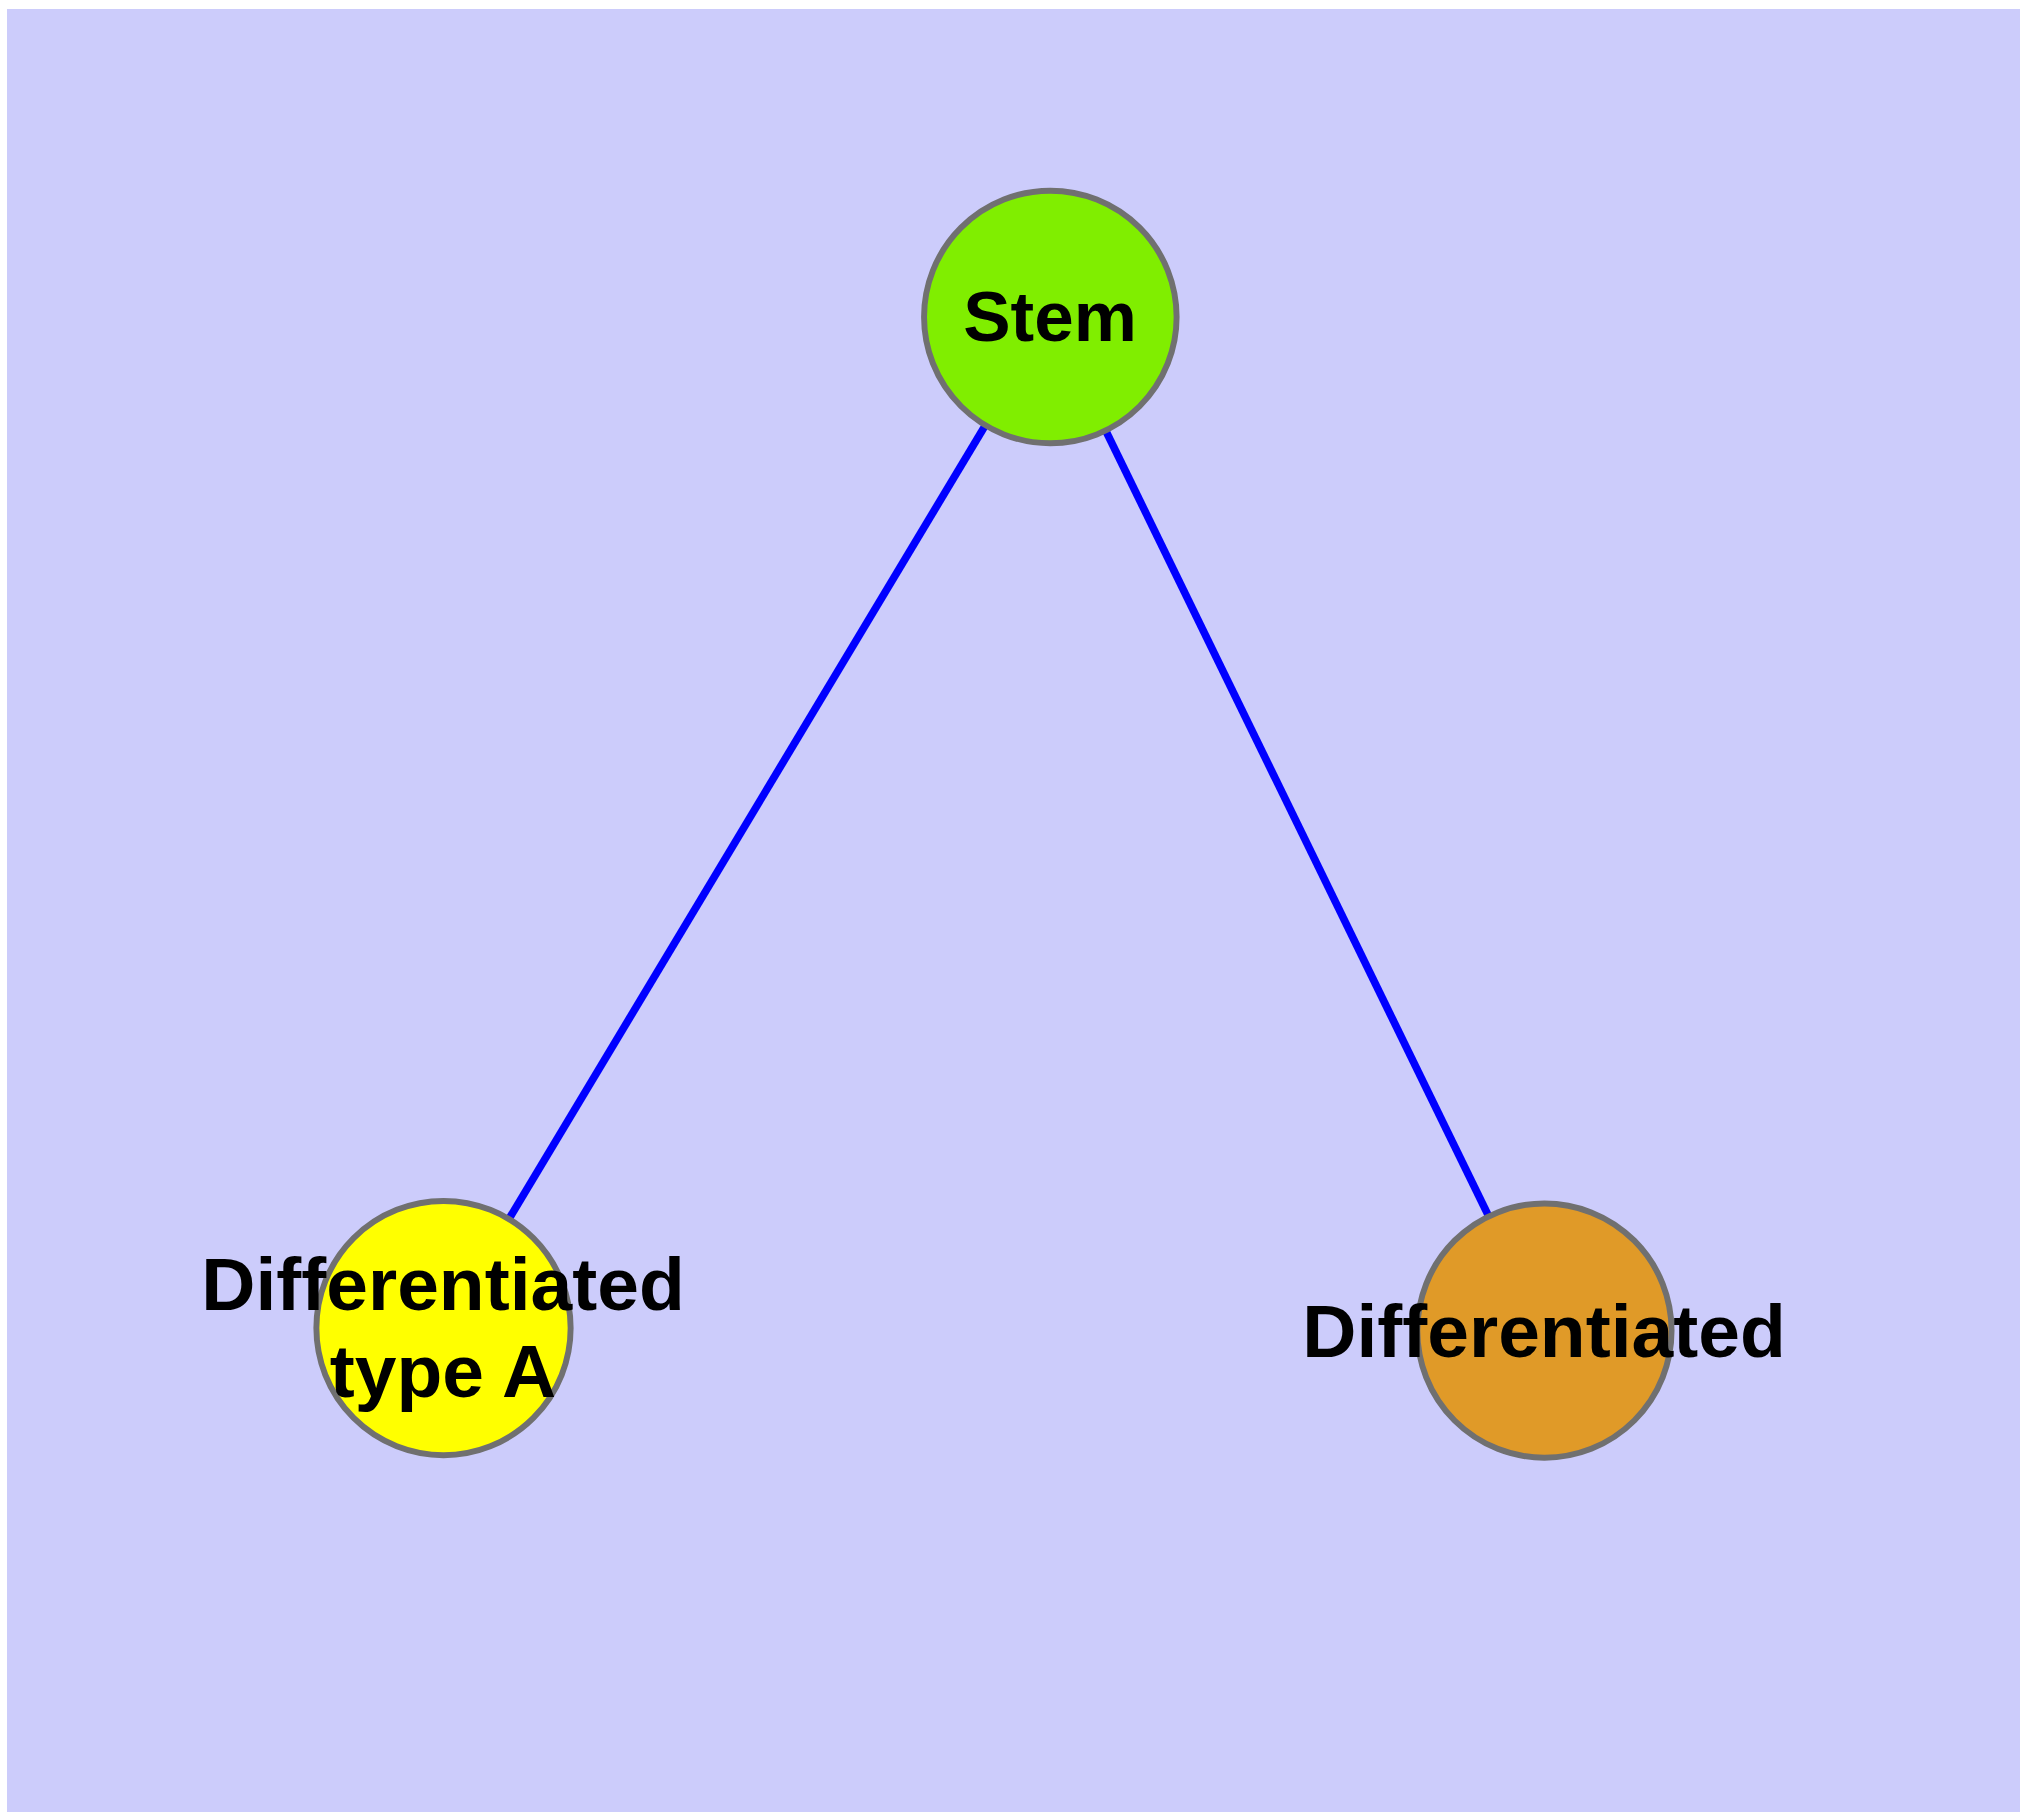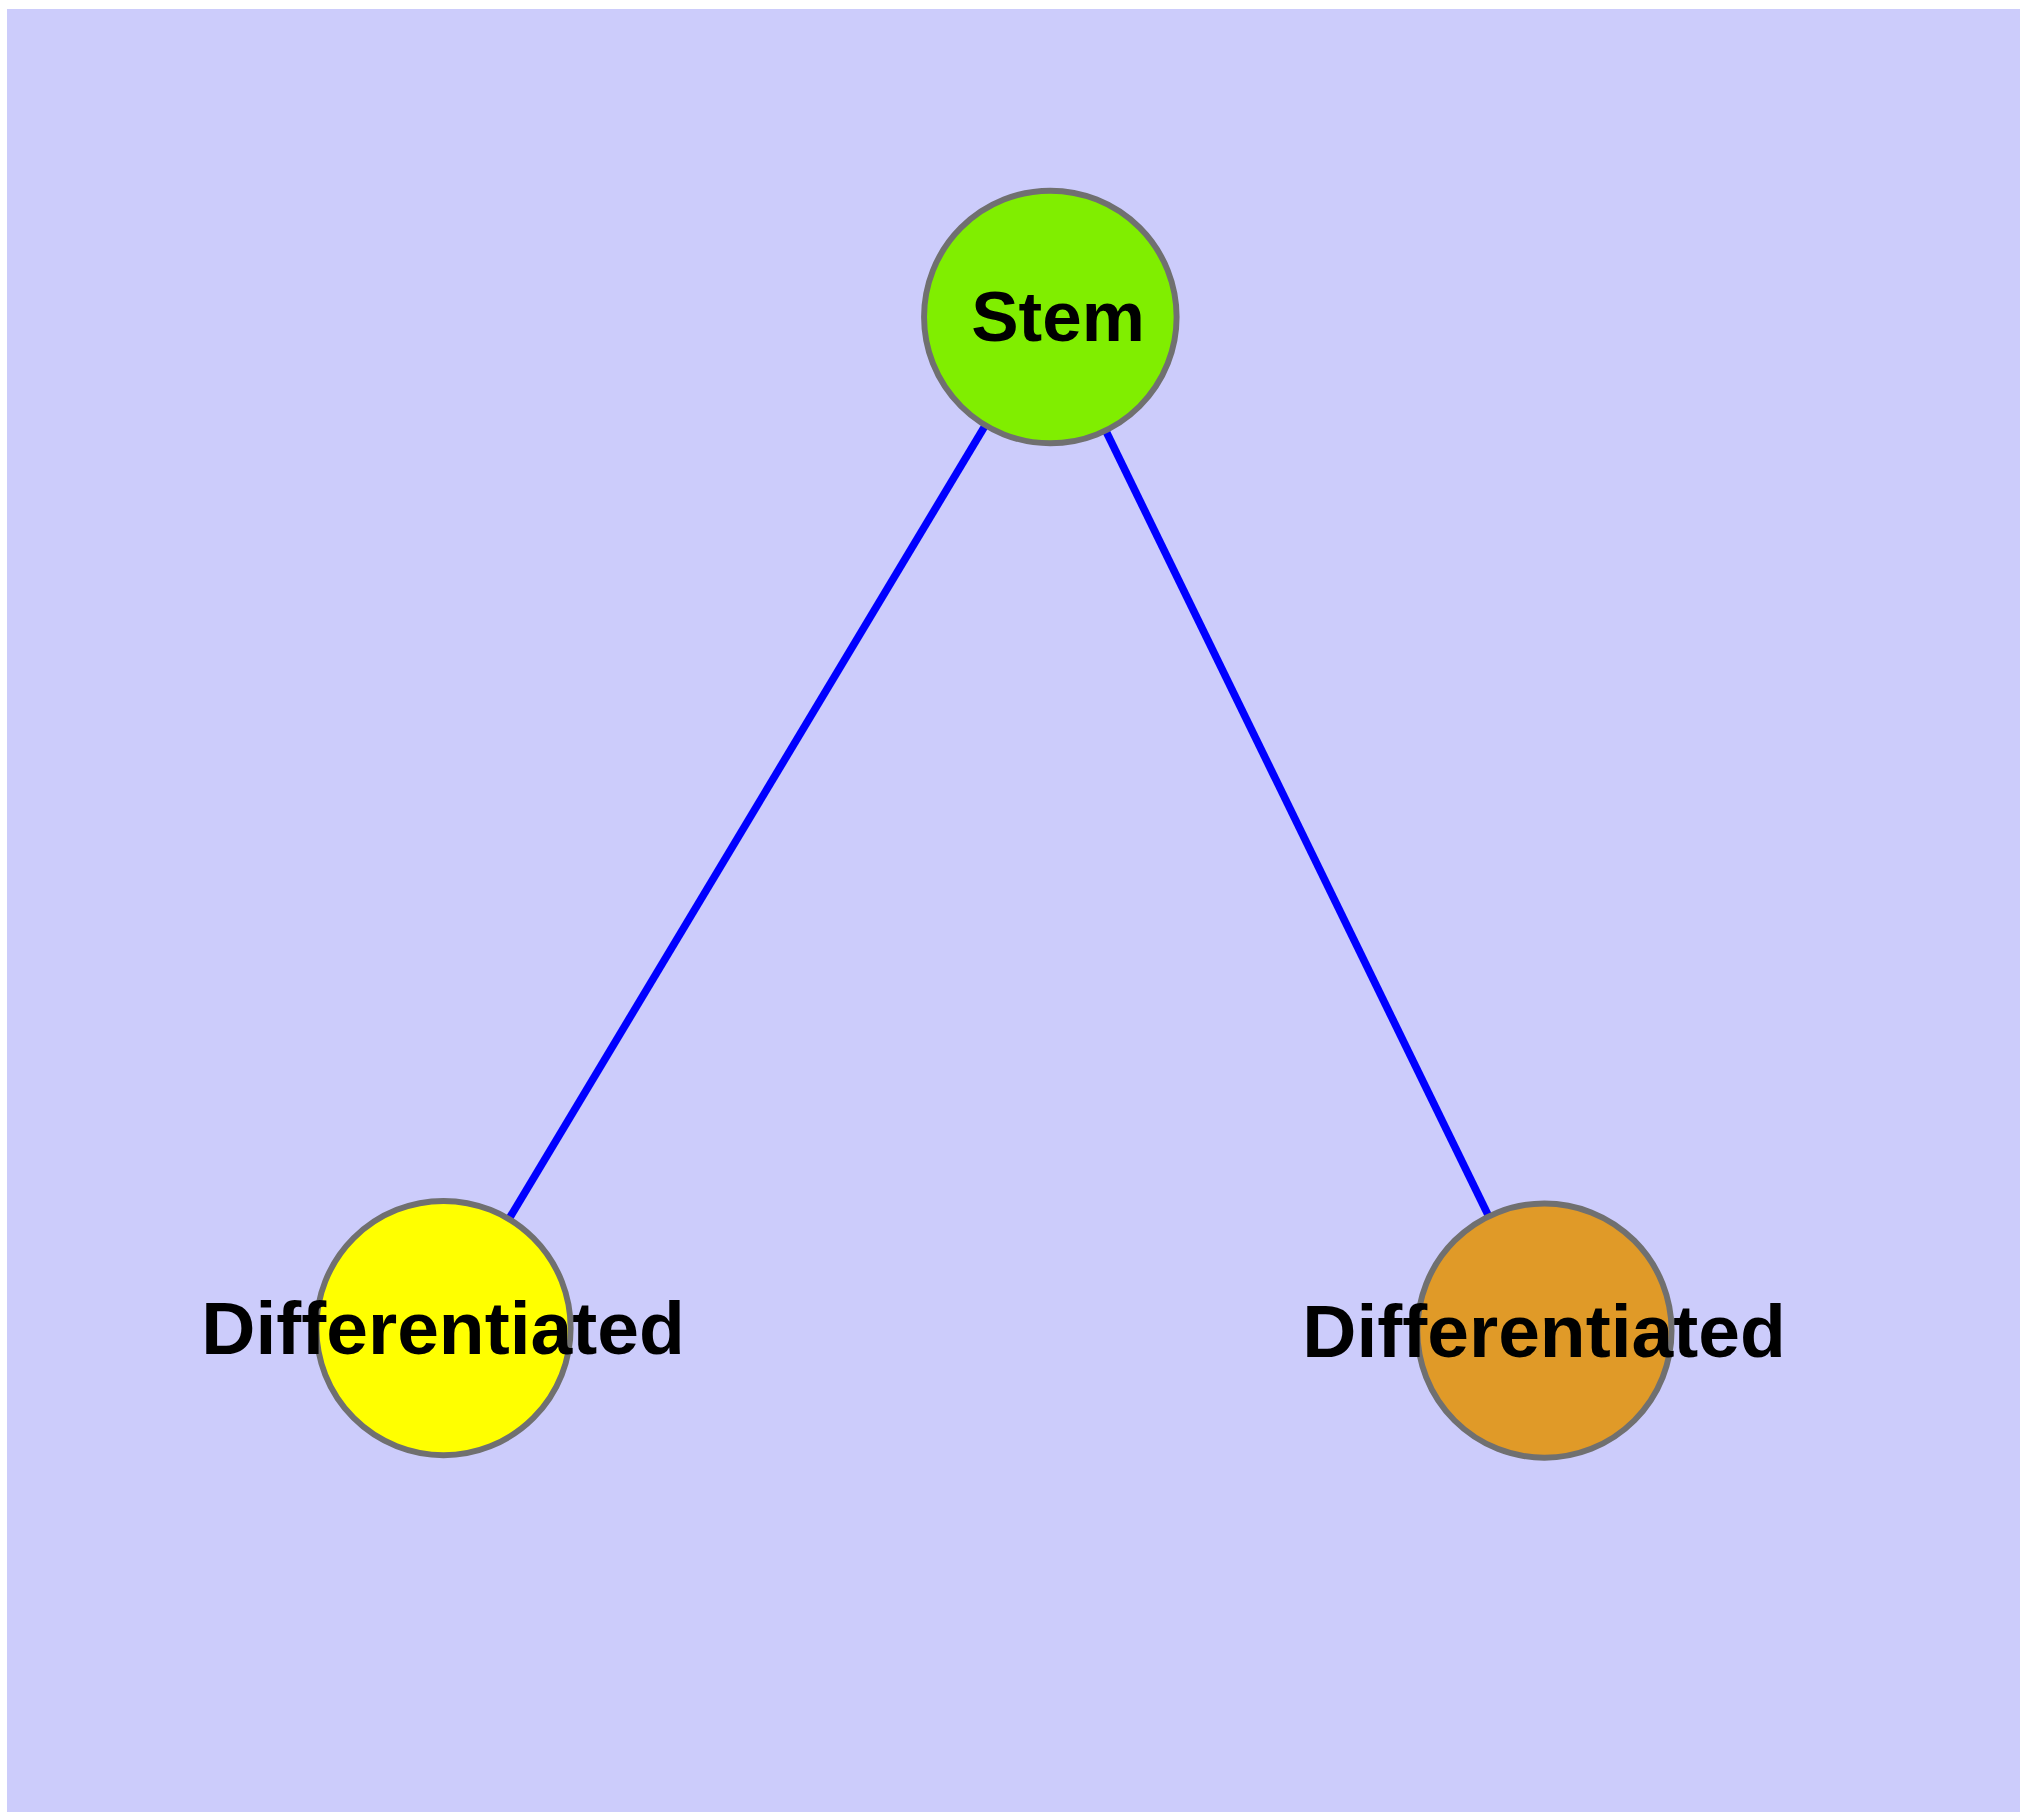--- a/index.html
+++ b/index.html
@@ -58,25 +58,26 @@
         <line x1="1239" y1="374" x2="1822" y2="1570" stroke="#0000ff" stroke-width="9" stroke-linecap="butt"></line>
       </g>
     <g id="nodes-group">
         <circle cx="1239" cy="374" r="149" fill="#80ee00" stroke="#707070" stroke-width="7"></circle>
         <circle cx="523" cy="1567" r="150" fill="#ffff00" stroke="#707070" stroke-width="7"></circle>
         <circle cx="1822" cy="1570" r="150" fill="#e09a28" stroke="#707070" stroke-width="7"></circle>
       </g>
   </svg>
 
   <div id="labels-layer">
-      <div class="node-label label-stem" style="left: 1050px; top: 317px; margin-left: 8px;">
+      <div class="node-label label-stem" style="left: 1050px; top: 317px;">
         <div>Stem</div>
       </div>
       <div class="node-label label-diff" style="left: 443px; top: 1328px;">
         <div>Differentiated</div>
+        <div>type A</div>
       </div>
       <div class="node-label label-diff" style="left: 1544px; top: 1331px;">
         <div>Differentiated</div>
       </div>
     </div>
 
 </div>
 
 
 </body></html>

